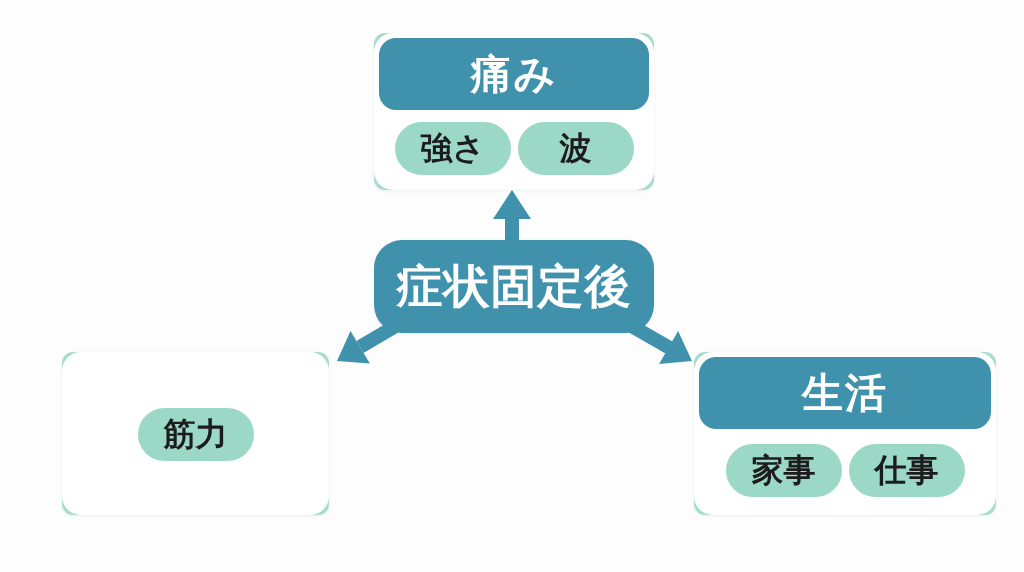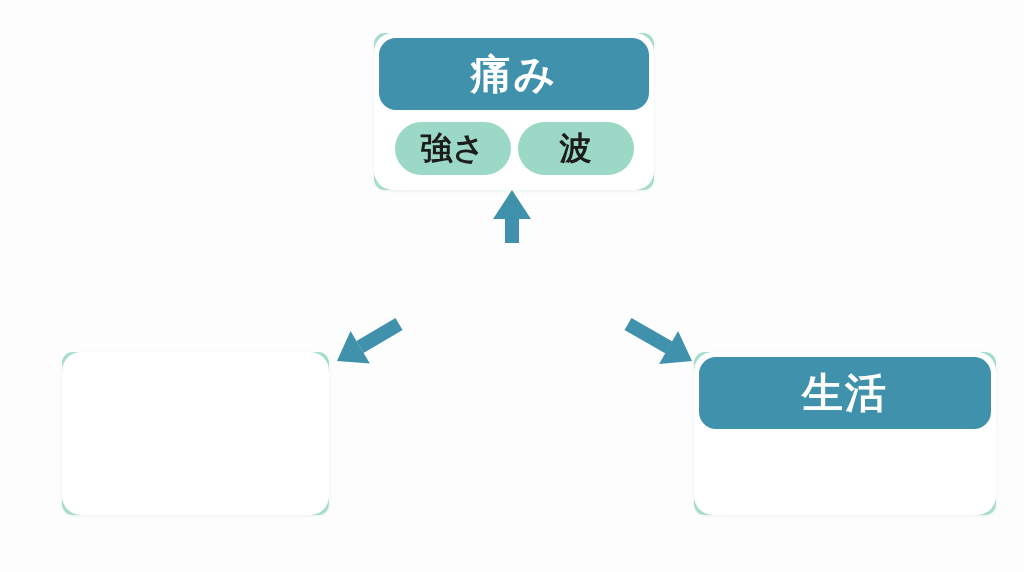--- a/index.html
+++ b/index.html
@@ -110,41 +110,49 @@
     <g>
       <line x1="399" y1="324" x2="360" y2="347"></line>
       <polygon points="337,361 350.5,330.9 369.9,363.5"></polygon>
     </g>
     <g>
       <line x1="628" y1="324" x2="669" y2="347.5"></line>
       <polygon points="692,361 659.1,363.9 678.1,331"></polygon>
     </g>
   </svg>
 
+  <div class="center-node">
+    <span>症状固定後</span>
+  </div>
 
   <div class="node" id="node-pain">
     <div class="node-inner">
       <div class="node-header">
         <span>痛み</span>
       </div>
       <div class="node-items">
         <div class="pill">強さ</div>
         <div class="pill">波</div>
       </div>
     </div>
   </div>
 
   <div class="node" id="node-function">
     <div class="node-inner">
       <div class="node-items">
+        <div class="pill">筋力</div>
       </div>
     </div>
   </div>
 
   <div class="node" id="node-life">
     <div class="node-inner">
       <div class="node-header">
         <span>生活</span>
       </div>
+      <div class="node-items">
+        <div class="pill">家事</div>
+        <div class="pill">仕事</div>
+      </div>
     </div>
   </div>
 
 </div>
 
 </body></html>

